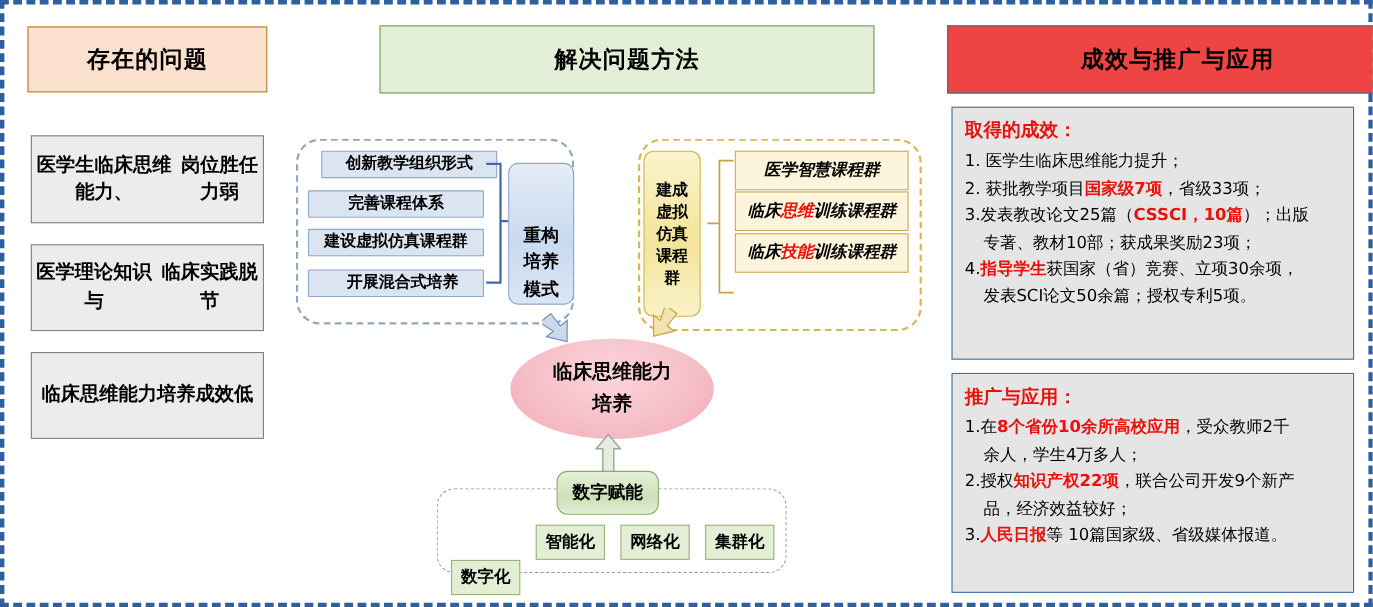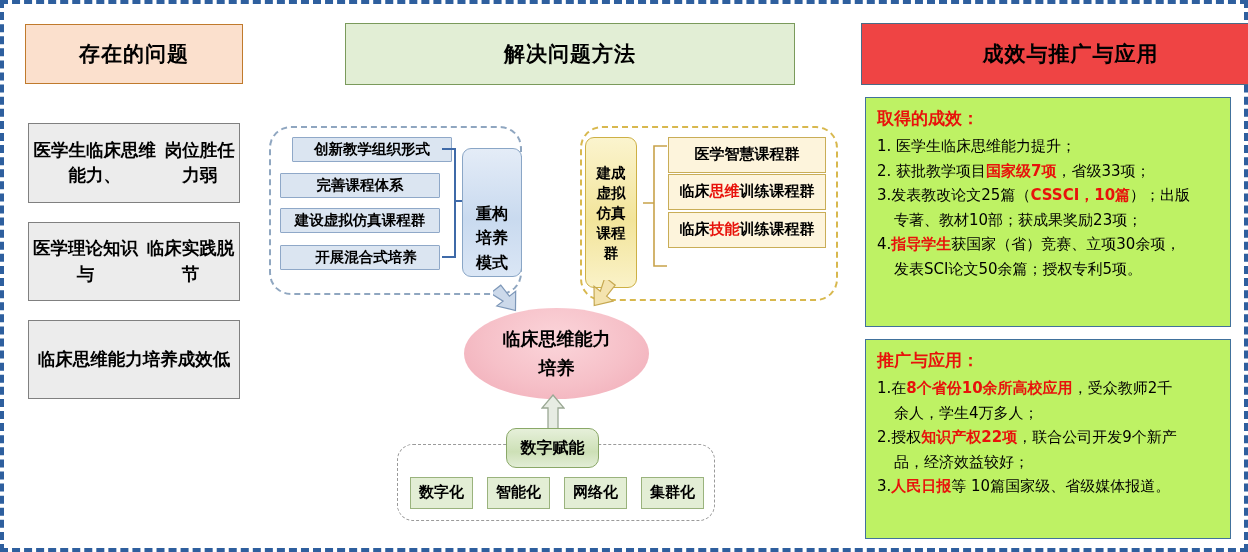--- a/index.html
+++ b/index.html
@@ -60,21 +60,21 @@
 
   
   #grp-yellow{position:absolute;left:576px;top:122px;width:258px;height:175px;
        border:2px dashed #d8b84e;border-radius:22px;box-sizing:border-box;}
   #cap-yellow{left:581px;top:133px;width:52px;height:151px;
       background:linear-gradient(180deg,#fbf4ce 0%,#f2e49a 55%,#faf2c8 100%);
       border:1.4px solid #cdb045;border-radius:9px;
       font-size:14.5px;flex-direction:column;justify-content:center;}
   #cap-yellow span{display:block;line-height:1.38;}
   .my{background:#fdf4dc;border:1px solid #c9ad57;font-size:15px;
-      width:158px;height:36px;left:664px;}
+      width:158px;height:36px;left:664px;font-style:italic;}
   #my1{top:133px;}
   #my2{top:170px;}
   #my3{top:208px;}
   #my4{top:249px;}
   .hl{color:#e8120b;}
   #brace-yellow{position:absolute;left:638px;top:137px;width:26px;height:130px;}
 
   
   #ellipse{left:460px;top:304px;width:185px;height:91px;
     background:radial-gradient(ellipse at 50% 35%,#fbd5da 0%,#f6c0c8 55%,#f0aab6 100%);
@@ -85,29 +85,29 @@
   .diagarrow{position:absolute;}
 
   
   #grp-green{position:absolute;left:393px;top:440px;width:318px;height:77px;
       border:1.6px dashed #9a9a9a;border-radius:16px;box-sizing:border-box;}
   #cap-green{left:502px;top:424px;width:93px;height:40px;
       background:linear-gradient(180deg,#e6f0da 0%,#cde0b6 60%,#e2edd6 100%);
       border:1.4px solid #8aa868;border-radius:10px;font-size:16px;}
   .gb{background:#e3eed5;border:1px solid #9ab37d;font-size:15px;
       width:63px;height:32px;top:473px;}
-  #gb1{left:406px;}
+  #gb1{left:406px;margin-top:32px;}
   #gb2{left:483px;}
   #gb3{left:560px;}
   #gb4{left:637px;}
   #arrow-up{position:absolute;left:537px;top:390px;width:24px;height:36px;}
 
   
   .panel{position:absolute;left:861px;width:366px;box-sizing:border-box;
-     background:#bef264;border:1.5px solid #41719c;padding:9px 11px 6px 11px;}
+     background:#e5e5e5;border:1.5px solid #41719c;padding:9px 11px 6px 11px;}
   #panel1{top:93px;height:230px;}
   #panel2{top:335px;height:200px;}
   .ptitle{color:#e8120b;font-weight:bold;font-size:17px;margin-bottom:5px;}
   .pline{font-size:15px;color:#000;line-height:1.5;margin-bottom:2px;
      white-space:nowrap;}
   .pline.ind{padding-left:17px;}
   .red{color:#e8120b;font-weight:bold;}
 </style>
 </head>
 <body>

